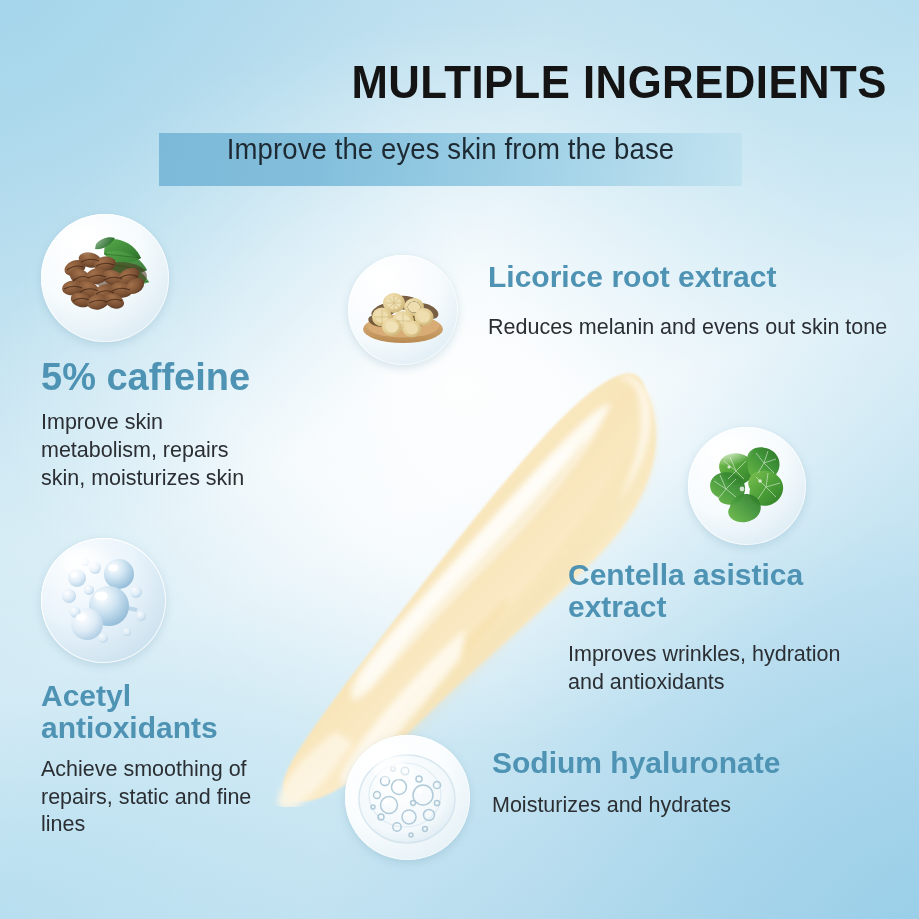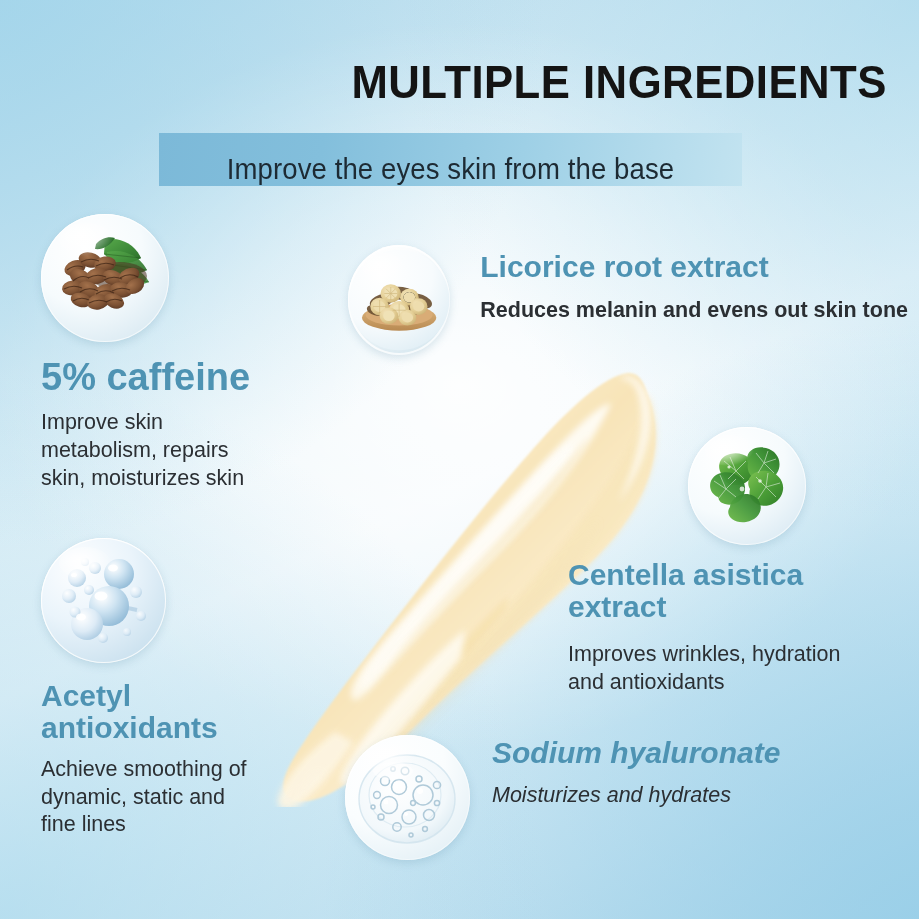--- a/index.html
+++ b/index.html
@@ -54,21 +54,21 @@
   }
   #subtitle-bar {
     position: absolute;
     left: 159px;
     top: 133px;
     width: 583px;
     height: 53px;
     background: linear-gradient(100deg, #7cb9d8 0%, #83bfdc 28%, #9ed0e6 62%, #b7dded 88%, #c2e3f0 100%);
     z-index: 6;
     display: flex;
-    align-items: flex-end;
+    align-items: flex-start;
     justify-content: center;
   }
   #subtitle-text {
     font-family: "Liberation Sans Narrow", "Liberation Sans", sans-serif;
     font-size: 29px;
     font-weight: 400;
     color: #1d2a33;
     letter-spacing: 0.1px;
     transform: scaleX(0.95);
     white-space: nowrap;
@@ -130,44 +130,44 @@
     margin: 0;
   }
 
   
   #ing-caffeine { left: 41px; top: 214px; width: 270px; }
   #ing-caffeine .bubble { width: 128px; height: 128px; }
   #ing-caffeine .ing-title { font-size: 38px; margin-top: 15px; }
   #ing-caffeine .ing-desc { font-size: 21.5px; margin-top: 12px; width: 235px; }
 
   
-  #ing-licorice { left: 348px; top: 245px; width: 560px; }
+  #ing-licorice { left: 348px; top: 255px; width: 560px; }
   #ing-licorice .bubble { width: 110px; height: 110px; }
   #ing-licorice .row { display: flex; align-items: flex-start; }
   #ing-licorice .txt { margin-left: 30px; margin-top: 6px; }
   #ing-licorice .ing-title { font-size: 30px; }
-  #ing-licorice .ing-desc { font-size: 21.5px; margin-top: 14px; white-space: nowrap; font-weight: bold; }
+  #ing-licorice .ing-desc { font-size: 21.5px; margin-top: 21px; white-space: nowrap; }
 
   
   #ing-acetyl { left: 41px; top: 538px; width: 260px; }
   #ing-acetyl .bubble { width: 125px; height: 125px; }
   #ing-acetyl .ing-title { font-size: 30px; margin-top: 17px; }
   #ing-acetyl .ing-desc { font-size: 21.5px; margin-top: 12px; width: 215px; }
 
   
   #ing-centella { left: 568px; top: 427px; width: 330px; }
   #ing-centella .bubble { width: 118px; height: 118px; margin-left: 120px; }
   #ing-centella .ing-title { font-size: 30px; margin-top: 14px; }
   #ing-centella .ing-desc { font-size: 21.5px; margin-top: 18px; width: 300px; }
 
   
   #ing-sodium { left: 345px; top: 735px; width: 540px; }
   #ing-sodium .row { display: flex; align-items: flex-start; }
   #ing-sodium .bubble { width: 125px; height: 125px; }
-  #ing-sodium .txt { margin-left: 22px; margin-top: 2px; font-style: italic; }
+  #ing-sodium .txt { margin-left: 22px; margin-top: 12px; }
   #ing-sodium .ing-title { font-size: 30px; }
   #ing-sodium .ing-desc { font-size: 21.5px; margin-top: 13px; white-space: nowrap; }
 </style>
 </head>
 <body>
 
 <div id="poster">
 
   <div id="header">
     <h1 id="main-title">MULTIPLE INGREDIENTS</h1>
@@ -475,21 +475,21 @@
 
         <g fill="#ffffff" opacity="0.9">
           <ellipse cx="72" cy="30" rx="5" ry="3.5"></ellipse>
           <ellipse cx="60" cy="58" rx="6.5" ry="4.5"></ellipse>
           <ellipse cx="40" cy="79" rx="5" ry="3.5"></ellipse>
           <ellipse cx="33" cy="37" rx="3" ry="2"></ellipse>
         </g>
       </svg>
     </div>
     <p class="ing-title">Acetyl antioxidants</p>
-    <p class="ing-desc">Achieve smoothing of dynamic, static and fine lines</p>
+    <p class="ing-desc">Achieve smoothing of repairs, static and fine lines</p>
   </div>
 
   <div class="ingredient" id="ing-centella">
     <div class="bubble">
       <svg viewBox="0 0 118 118" aria-hidden="true">
         <defs>
           <radialGradient id="dishCe" cx="0.32" cy="0.24" r="0.86">
             <stop offset="0%" stop-color="#ffffff"></stop>
             <stop offset="58%" stop-color="#f6fbfd"></stop>
             <stop offset="100%" stop-color="#dcebf4"></stop>

